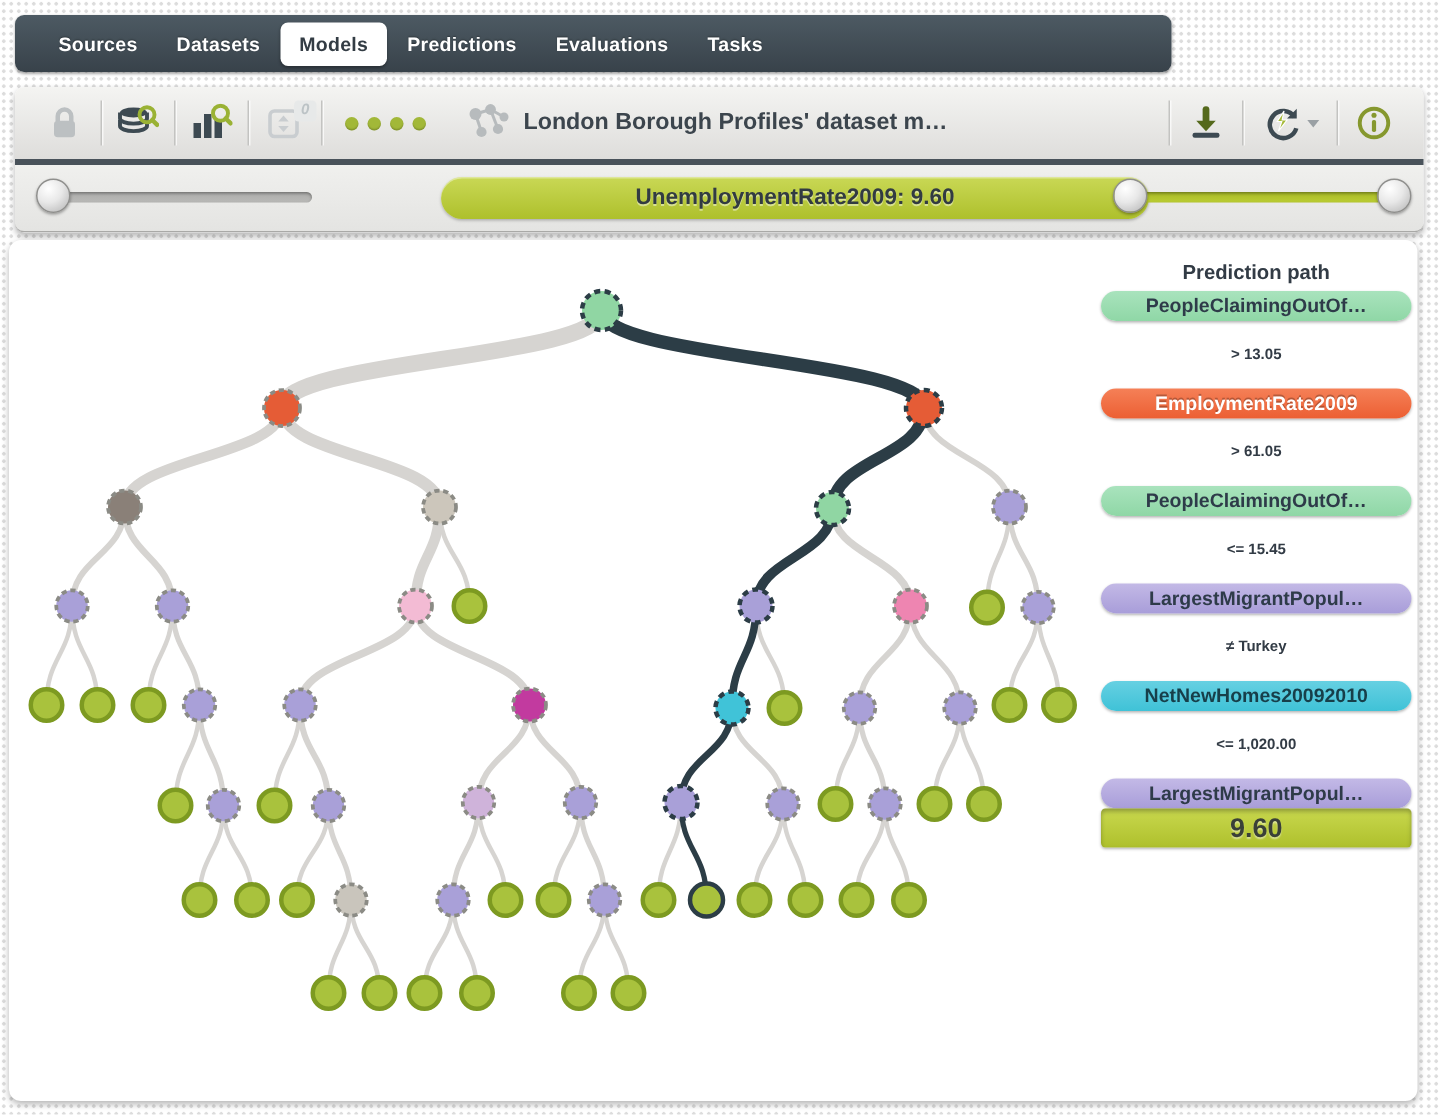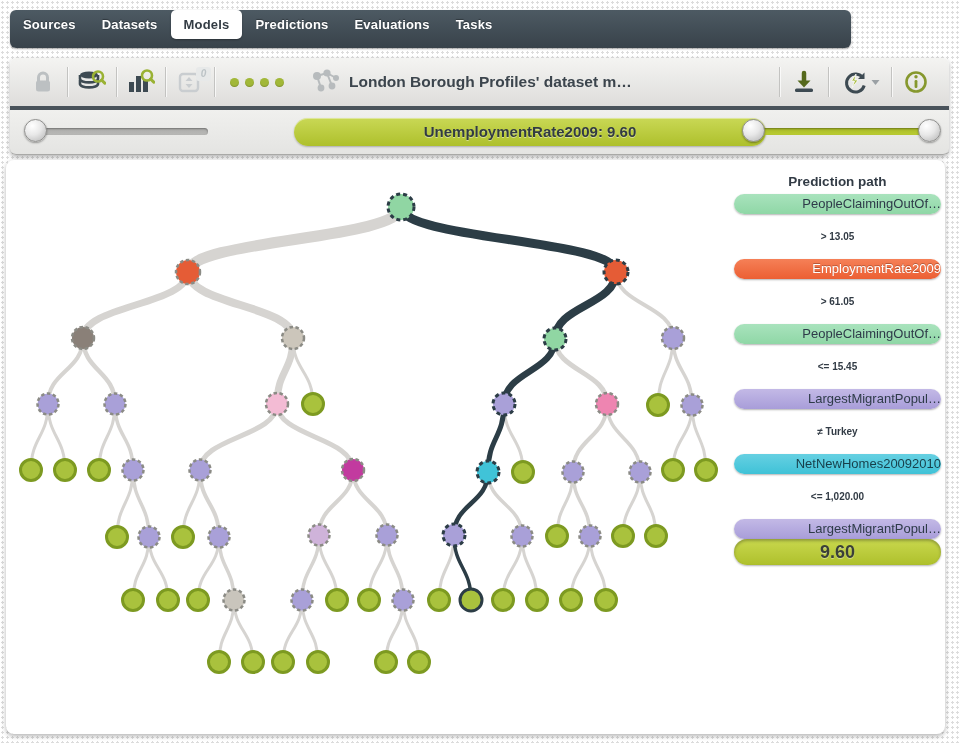--- a/index.html
+++ b/index.html
@@ -6,23 +6,23 @@
   html,body { width:959px; height:743px; overflow:hidden; }
   body {
     font-family:"Liberation Sans","DejaVu Sans",sans-serif;
     background-color:#ffffff;
     background-image:radial-gradient(circle,#dcdcdc 1px, transparent 1.1px);
     background-size:5px 5px;
     position:relative;
   }
   
   .mainnav {
-    position:absolute; left:10px; top:10px; width:841px; height:38px;
+    position:absolute; left:10px; top:10px; width:771px; height:38px;
     background:linear-gradient(#4d5a63,#38424a);
-    border-radius:6px; display:flex; align-items:flex-start; 
+    border-radius:6px; display:flex; align-items:center; padding-left:16px;
     box-shadow:0 1px 2px rgba(0,0,0,.35);
   }
   .mainnav .tab {
     color:#fff; font-size:13px; font-weight:bold; padding:7px 13px;
     text-shadow:0 -1px 1px rgba(0,0,0,.35); cursor:pointer; border-radius:5px;
     letter-spacing:.2px; white-space:nowrap;
   }
   .mainnav .tab.active {
     background:#fff; color:#333c44; text-shadow:none;
     box-shadow:0 1px 2px rgba(0,0,0,.3);
@@ -75,31 +75,31 @@
   
   .maincard {
     position:absolute; left:6px; top:160px; width:939px; height:574px;
     background:#fff; border-radius:8px; box-shadow:0 2px 5px rgba(0,0,0,.3);
   }
   .tree-wrap { position:absolute; left:0; top:0; width:735px; height:566px; }
   
   .pp { position:absolute; left:728px; top:14px; width:207px; display:flex; flex-direction:column; }
   .pp-title { height:20px; text-align:center; font-size:13.5px; font-weight:bold; color:#323b45; }
   .pp-pill {
-    height:20px; border-radius:10px; text-align:right; line-height:20px;
-    font-size:13px; font-weight:normal; color:#2e3b49;
+    height:20px; border-radius:10px; text-align:center; line-height:20px;
+    font-size:13px; font-weight:bold; color:#2e3b49;
     box-shadow:0 1px 2px rgba(0,0,0,.3); width:100%; overflow:hidden; white-space:nowrap;
   }
   .pp-pill.green  { background:linear-gradient(#a9e3bd,#8fd7a6); }
   .pp-pill.orange { background:linear-gradient(#f58057,#ec5f33); color:#fff; text-shadow:0 -1px 0 rgba(0,0,0,.25); }
   .pp-pill.purple { background:linear-gradient(#c3b9e6,#a89dd9); }
   .pp-pill.cyan   { background:linear-gradient(#66d0e2,#3fc2d7); color:#173f4a; }
   .pp-op { height:45px; line-height:45px; text-align:center; font-size:10px; font-weight:bold; color:#323b45; }
   .pp-pred {
-    height:26px; border-radius:13px; text-align:center; line-height:26px;
+    height:26px; border-radius:3px; text-align:center; line-height:26px;
     font-size:18px; font-weight:bold; color:#3a4038;
     background:linear-gradient(#c9d84e,#aec02c);
     box-shadow:inset 0 2px 3px rgba(40,45,20,.35), 0 1px 2px rgba(0,0,0,.3);
     text-shadow:0 1px 1px rgba(255,255,255,.45);
   }
 </style>
 </head>
 <body>
 
 <nav class="mainnav" id="mainnav">

